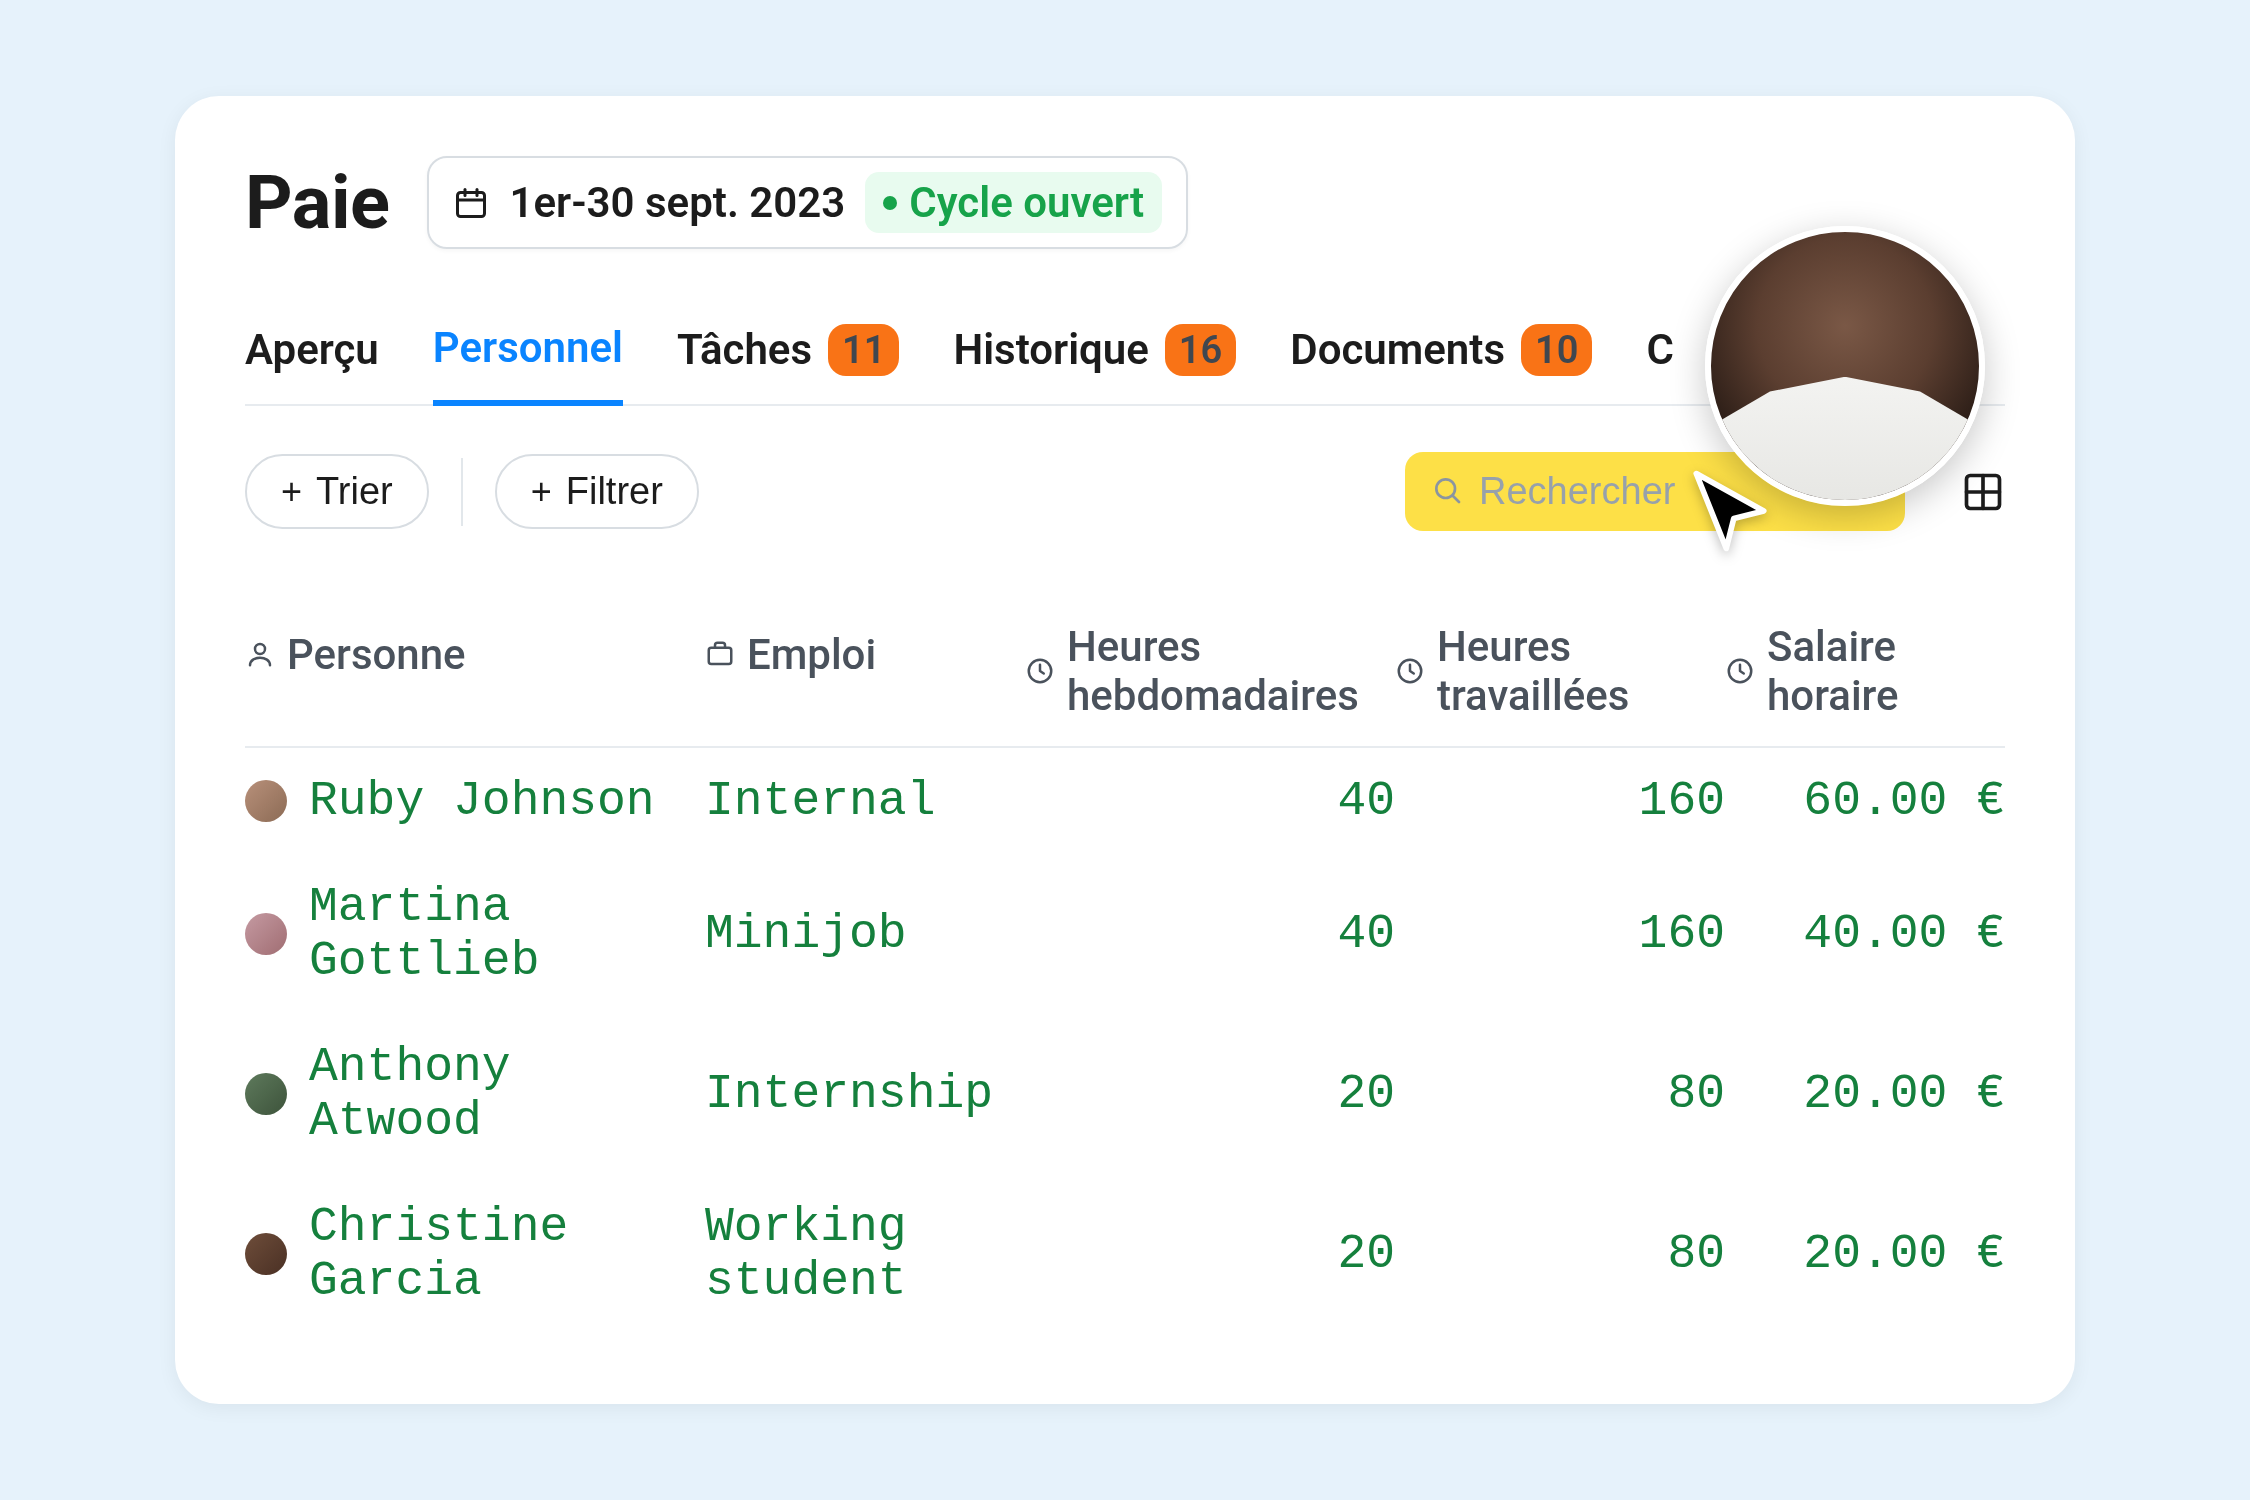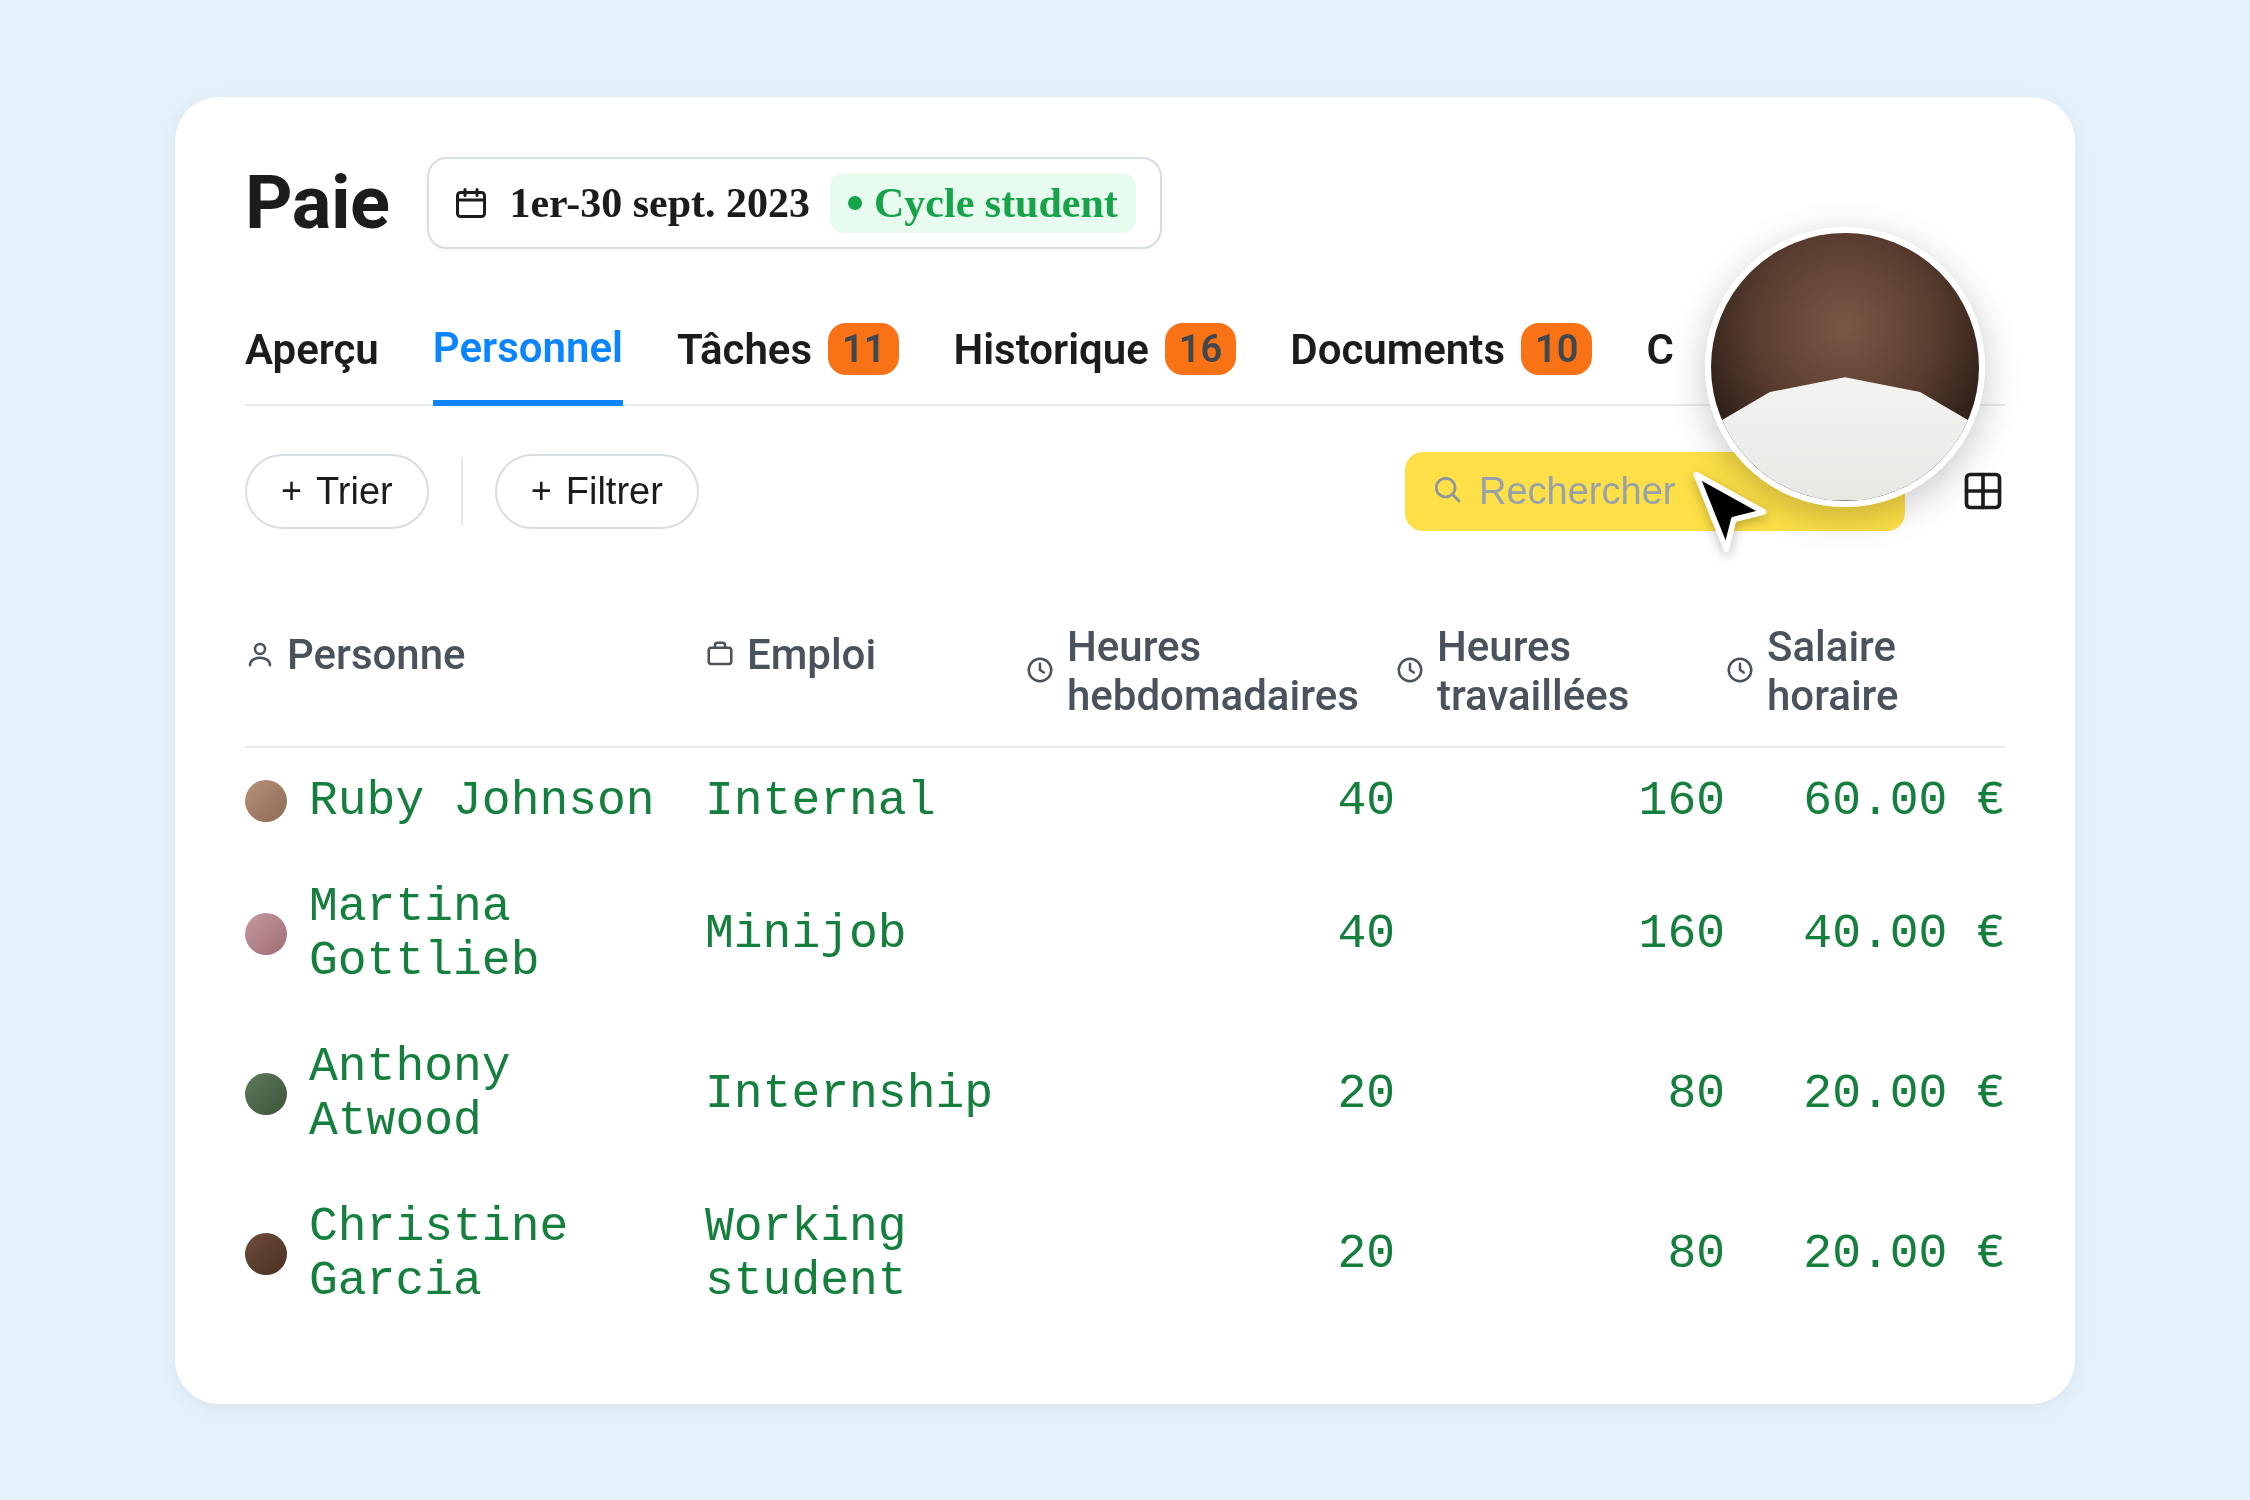--- a/index.html
+++ b/index.html
@@ -48,21 +48,20 @@
     display: inline-flex;
     align-items: center;
     gap: 20px;
     border: 2px solid #d8dde2;
     border-radius: 20px;
     padding: 14px 24px;
     font-size: 42px;
     font-weight: 600;
     color: #1c1c1c;
     box-shadow: 0 2px 4px rgba(0,0,0,0.04);
-    font-family: Liberation Serif, serif;
   }
   .period-chip .cal-icon svg { width: 36px; height: 36px; display:block; }
   .status-pill {
     display: inline-flex;
     align-items: center;
     gap: 12px;
     background: #e8fbef;
     color: #17a34a;
     font-size: 42px;
     font-weight: 600;
@@ -221,21 +220,21 @@
           <svg viewBox="0 0 24 24" fill="none" stroke="#1c1c1c" stroke-width="2" stroke-linecap="round" stroke-linejoin="round">
             <rect x="3" y="5" width="18" height="16" rx="2"></rect>
             <line x1="3" y1="10" x2="21" y2="10"></line>
             <line x1="8" y1="3" x2="8" y2="7"></line>
             <line x1="16" y1="3" x2="16" y2="7"></line>
           </svg>
         </span>
         <span>1er-30 sept. 2023</span>
         <span class="status-pill">
           <span class="status-dot"></span>
-          <span>Cycle student</span>
+          <span>Cycle ouvert</span>
         </span>
       </div>
     </div>
 
     <div class="tabs-row">
       <div class="tab">
         <span>Aperçu</span>
       </div>
       <div class="tab active">
         <span>Personnel</span>

